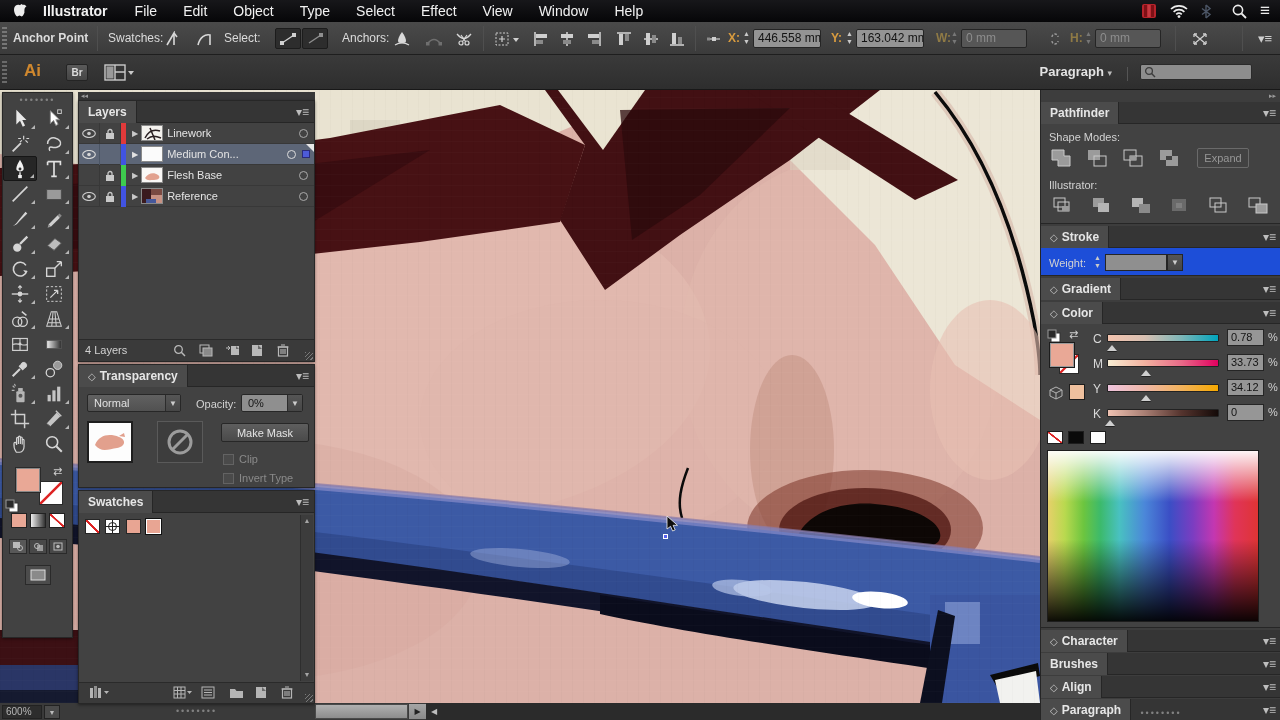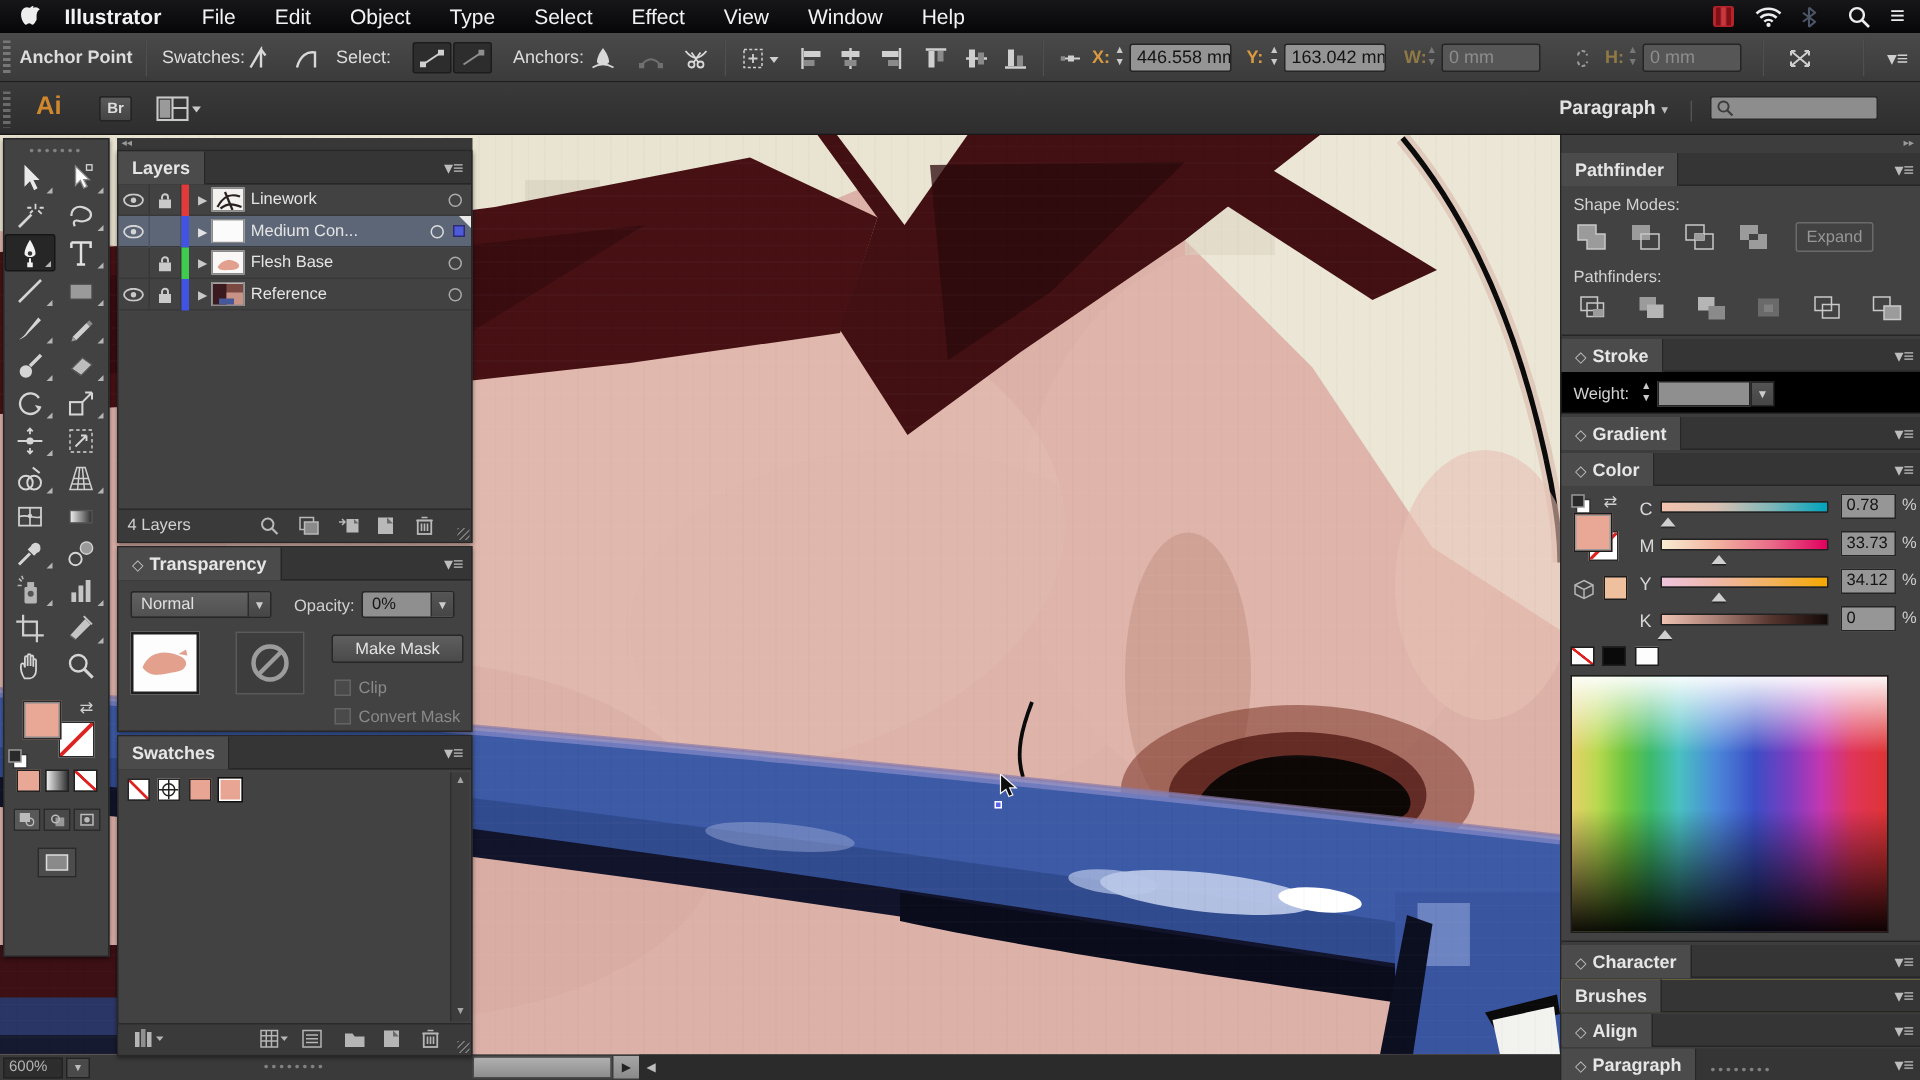--- a/index.html
+++ b/index.html
@@ -810,21 +810,21 @@
       <svg width="30" height="30">
           <circle cx="15" cy="15" r="11" fill="none" stroke="#9c9c9c" stroke-width="3"></circle>
           <path d="M7,23 L23,7" stroke="#9c9c9c" stroke-width="3"></path>
         </svg>
     </div>
     <div class="btn" style="position:absolute;left:142px;top:58px;width:88px;height:19px;line-height:18px">Make Mask</div>
     <div class="abs" style="left:144px;top:84px">
       <span class="chk"></span><span class="dimtxt" style="font-size:11px">Clip</span>
     </div>
     <div class="abs" style="left:144px;top:103px">
-      <span class="chk"></span><span class="dimtxt" style="font-size:11px">Convert Mask</span>
+      <span class="chk"></span><span class="dimtxt" style="font-size:11px">Invert Type</span>
     </div>
   </div>
 
   <div class="panel" style="left:0;top:398px;width:237px;height:214px">
     <div class="tabbar">
       <span class="tab"><span>Swatches</span></span>
       <span class="pmenu">▾≡</span>
     </div>
     <div class="abs" style="left:6px;top:28px">
       <span class="sw redslash"></span>
@@ -914,21 +914,21 @@
         </svg>
       </span>
     <span class="pfico" style="left:116px;top:46px">
         <svg width="24" height="20">
           <rect x="3" y="2" width="12" height="10" fill="#9b9b9b"></rect>
           <rect x="9" y="8" width="12" height="10" fill="#9b9b9b"></rect>
           <rect x="9" y="8" width="6" height="4" fill="#424242"></rect>
         </svg>
       </span>
     <div class="btn dis" style="position:absolute;left:156px;top:46px;width:52px;height:20px;line-height:19px">Expand</div>
-    <span class="plabel" style="left:8px;top:77px">Pathfinders:</span>
+    <span class="plabel" style="left:8px;top:77px">Illustrator:</span>
     <span class="pfico" style="left:10px;top:94px">
         <svg width="24" height="20">
           <rect x="3" y="2" width="11" height="9" fill="none" stroke="#c9c9c9"></rect>
           <rect x="7" y="6" width="11" height="9" fill="none" stroke="#c9c9c9"></rect>
           <rect x="11" y="10" width="7" height="5" fill="#9b9b9b"></rect>
         </svg>
       </span>
     <span class="pfico" style="left:49px;top:94px">
         <svg width="24" height="20">
           <rect x="3" y="2" width="11" height="9" fill="#9b9b9b"></rect>
@@ -954,21 +954,21 @@
         </svg>
       </span>
     <span class="pfico" style="left:205px;top:94px">
         <svg width="24" height="20">
           <rect x="3" y="2" width="11" height="9" fill="none" stroke="#c9c9c9"></rect>
           <rect x="10" y="8" width="11" height="9" fill="#9b9b9b" stroke="#c9c9c9"></rect>
         </svg>
       </span>
   </div>
 
-  <div class="abs" style="left:0;top:136px;width:240px;height:50px;background:#000000;border-bottom:1px solid #262626">
+  <div class="abs" style="left:0;top:136px;width:240px;height:50px;background:#1d4ed8;border-bottom:1px solid #262626">
     <div class="tabbar">
       <span class="tab"><span class="coll">◇</span><span>Stroke</span></span>
       <span class="pmenu">▾≡</span>
     </div>
     <span class="plabel" style="left:8px;top:31px">Weight:</span>
     <span class="stepper" style="left:52px;top:28px;position:absolute">▲<br>▼</span>
     <div class="abs" style="left:64px;top:28px;width:62px;height:17px;background:#8f8f8f;border:1px solid #252525"></div>
     <div class="abs" style="left:126px;top:28px;width:16px;height:17px;background:linear-gradient(#555,#464646);border:1px solid #252525;color:#ccc;font-size:8px;text-align:center;line-height:16px">▼</div>
   </div>
 

